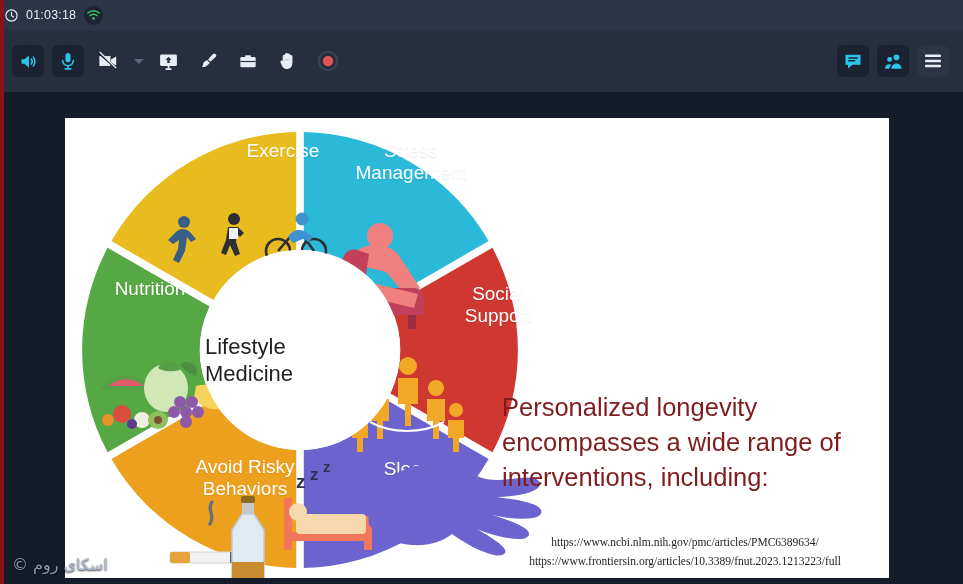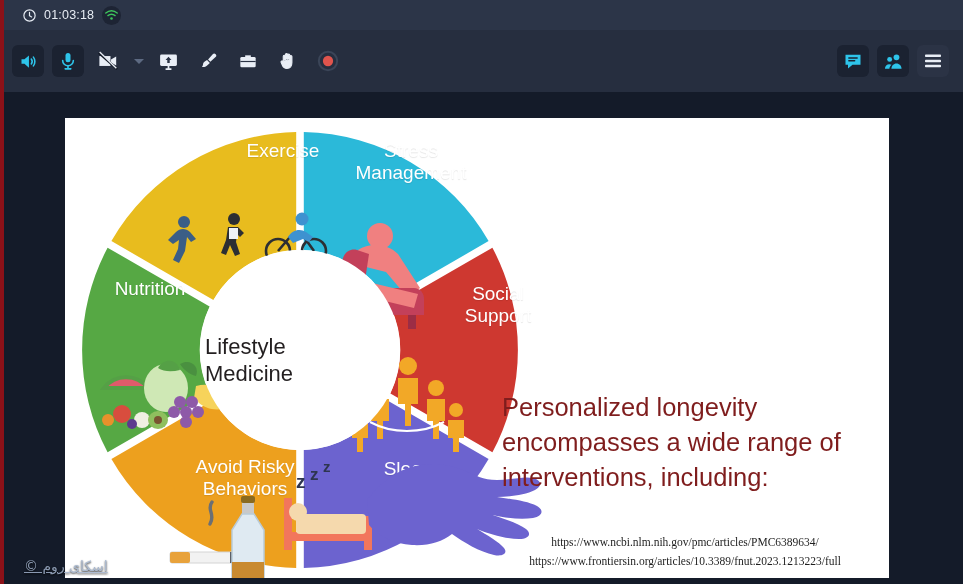--- a/index.html
+++ b/index.html
@@ -21,21 +21,21 @@
     width: 4px; height: 584px;
     background: #8c1118;
     z-index: 60;
   }
   
   .statusbar {
     position: absolute; left: 0; top: 0;
     width: 963px; height: 30px;
     background: #2c3548;
     display: flex; align-items: center;
-    padding-left: 22px;
+    padding-left: 4px;
     z-index: 40;
   }
   .clock-icon { width: 15px; height: 15px; flex: 0 0 auto; margin-right: 7px; }
   .clock-time {
     color: #e7ecf4; font-size: 12.5px; letter-spacing: .2px;
     font-family: "Liberation Sans", sans-serif;
   }
   .signal-badge {
     margin-left: 8px; width: 19px; height: 19px; border-radius: 50%;
     background: #1d2434; display: flex; align-items: center; justify-content: center;
@@ -138,26 +138,25 @@
   }
   .refs {
     position: absolute; left: 420px; top: 415px; width: 400px;
     text-align: center;
     font-family: "Liberation Serif", serif;
     font-size: 11.5px; line-height: 19px; color: #1e1e1e;
   }
   .refs div { white-space: nowrap; }
   
   .watermark {
-    position: absolute; left: 24px; bottom: 10px;
-    color: #9fb0c9; font-size: 14px; opacity: .85;
+    position: absolute; left: 12px; bottom: 10px;
+    color: #9fb0c9; font-size: 16px; opacity: .85;
     font-family: "DejaVu Sans", sans-serif;
     direction: rtl; z-index: 50;
     text-shadow: 0 1px 2px #000;
-    text-decoration: underline;
   }
   
   .bottom-rail {
     position: absolute; left: 0; bottom: 0; width: 963px; height: 6px;
     background: #141b29; z-index: 45;
   }
 </style>
 </head>
 <body>
 

